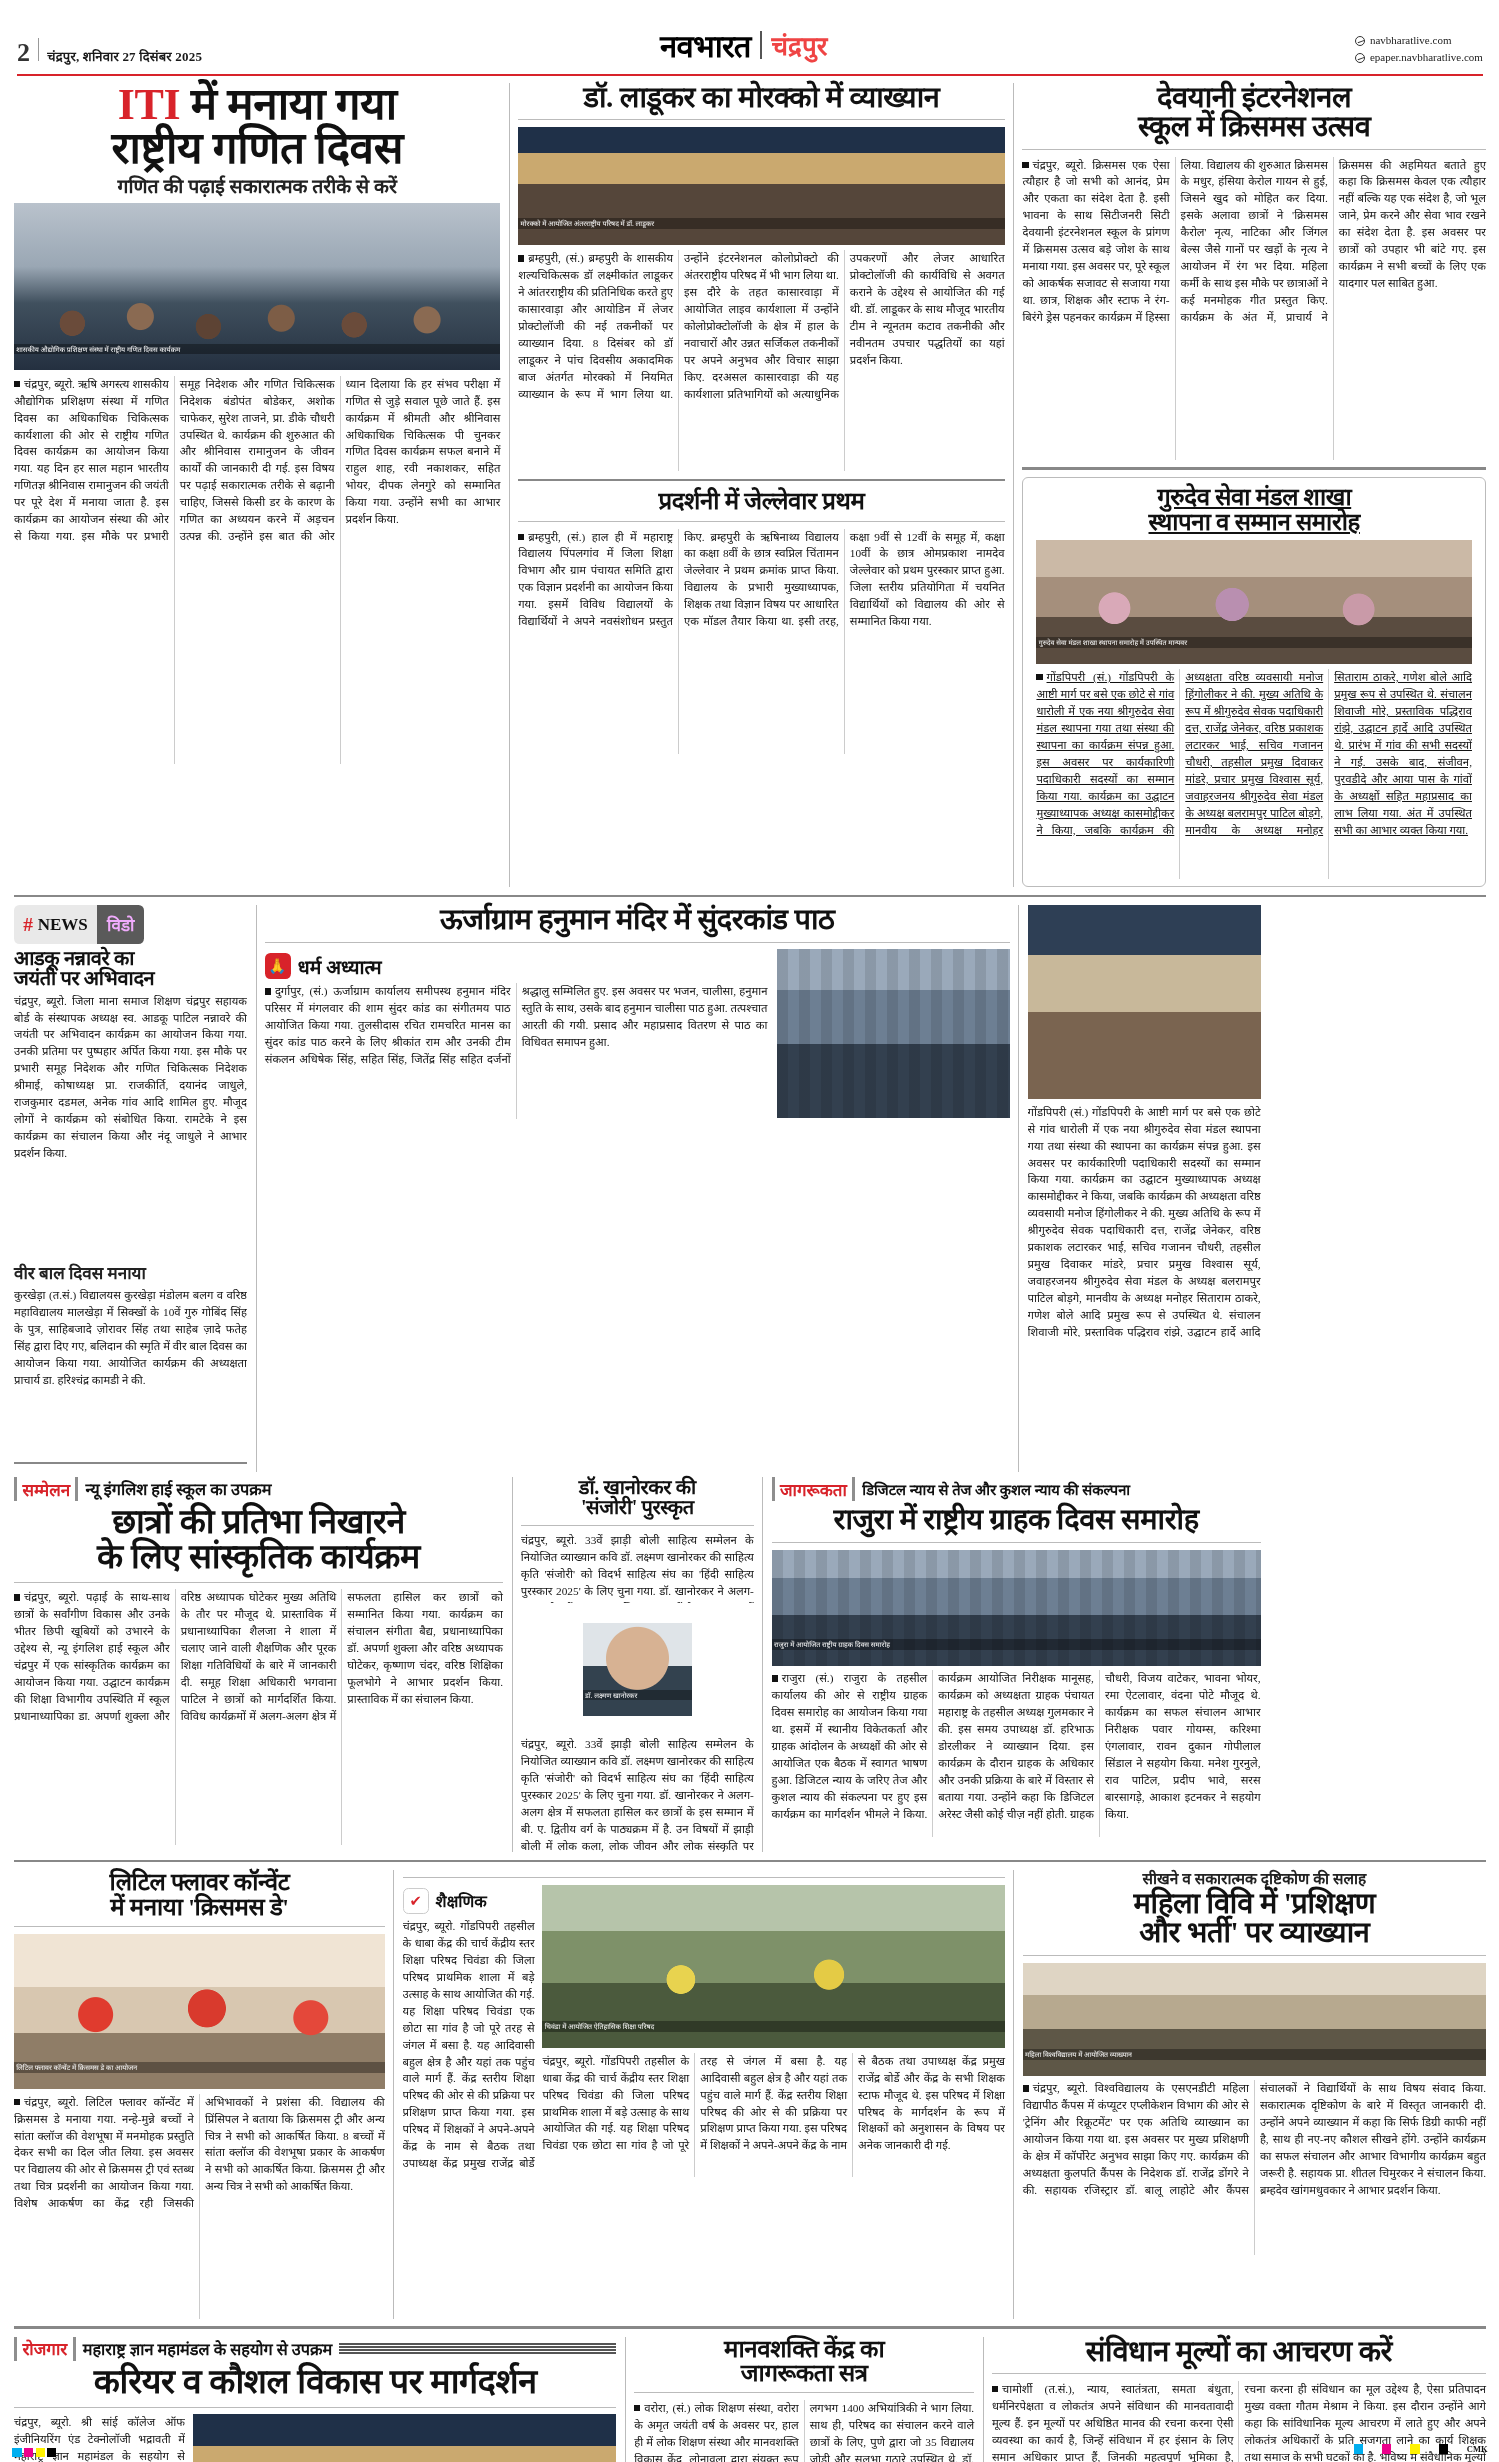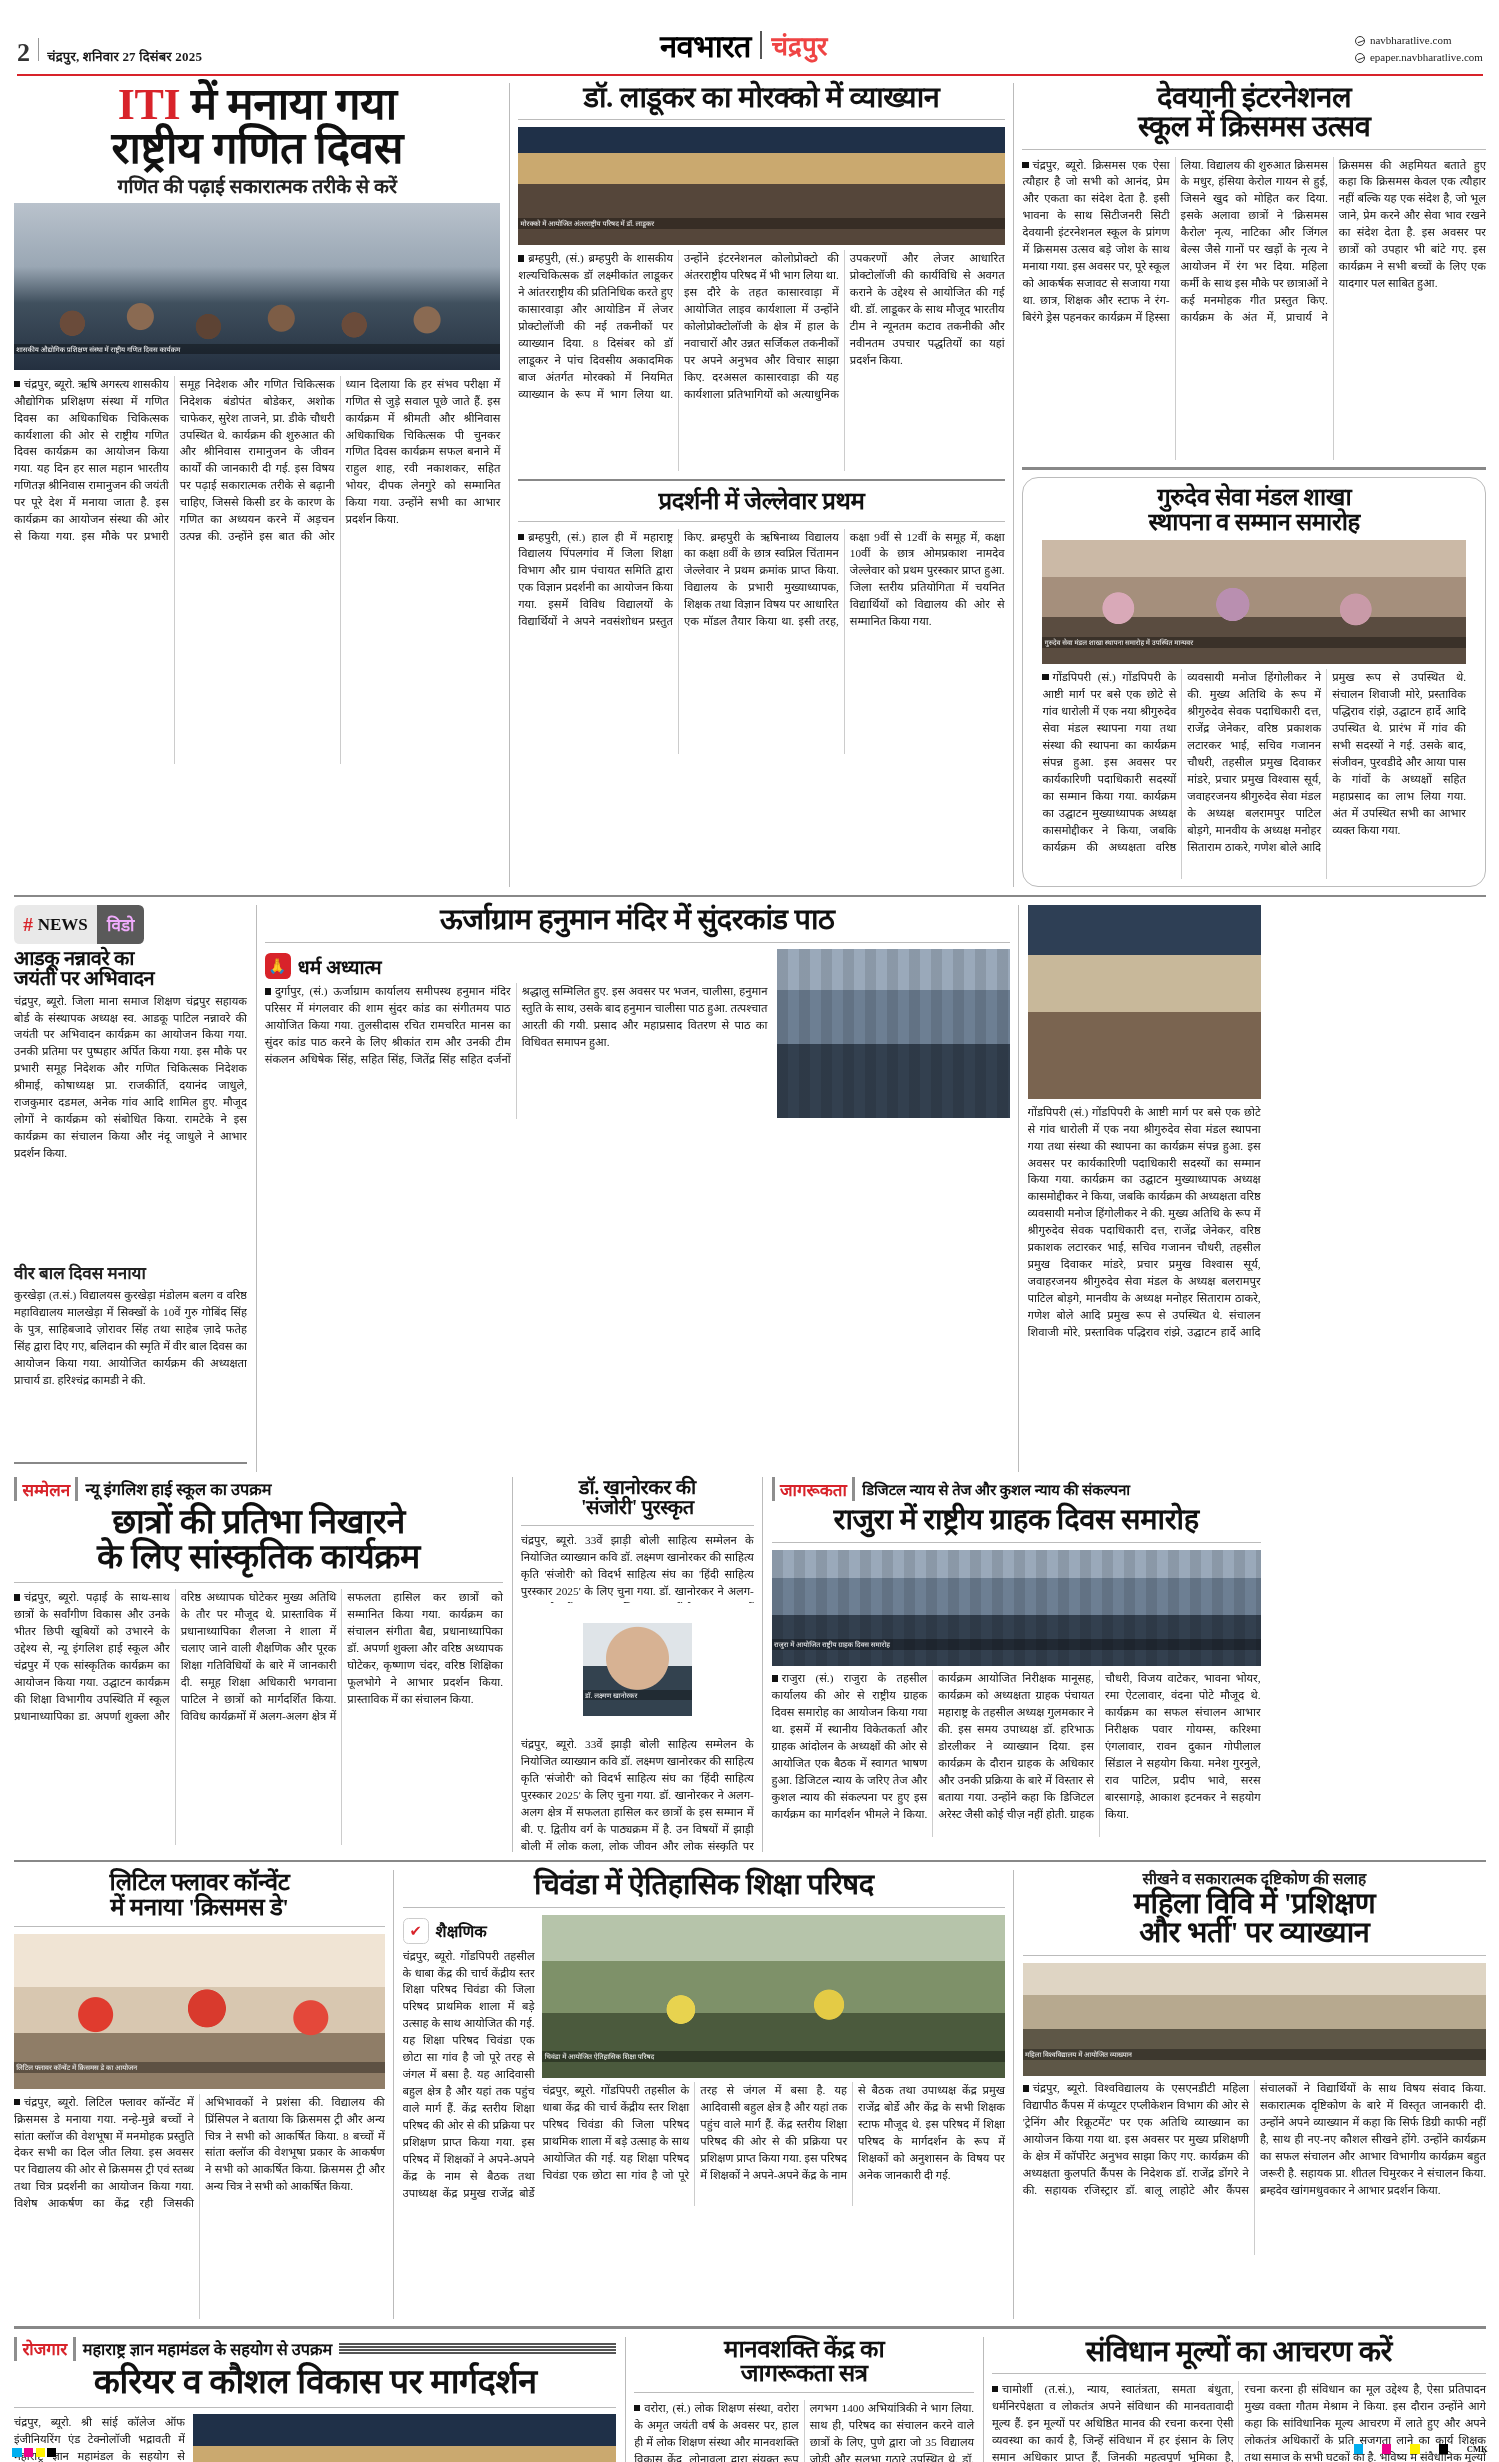--- a/index.html
+++ b/index.html
@@ -106,21 +106,21 @@
   .nb-hash { color:#d8232a; font-size:19.4px; font-weight:900; }
   .nb-b { background:#5a5a5a; color:#f0abfc; font-size:17px; padding:8px 10px; display:flex; align-items:center; }
 
   .catrow { display:flex; align-items:center; gap:7px; margin:3.1px 0 3.9px; }
   .cat-icon { width:26px; height:26px; border-radius:5.4px; display:flex; align-items:center; justify-content:center; font-size:14.7px; color:#fff; }
   .cat-dharm { background:#d8232a; }
   .cat-edu { background:#ffffff; border:0.8px solid #ccc; color:#d8232a; }
   .cat-label { font-size:19.4px; font-weight:900; }
 
   
-  .rbox { border:0.8px solid #bbb; border-radius:16px; padding:7px 19px; }
+  .rbox { border:0.8px solid #bbb; border-radius:6px; padding:7px 13px;text-decoration:underline; }
 
   .cmyk { position:absolute; right:12.4px; bottom:8px; display:flex; align-items:center; gap:19px; font-size:8.5px; font-weight:700; }
   .dot { width:9.3px; height:9.3px; }
   .cmykL { position:absolute; left:12.4px; bottom:4.7px; display:flex; gap:2.3px; }
 </style>
 </head>
 <body>
 
 <div class="page">
 
@@ -328,21 +328,20 @@
       <div class="body colset2" style="margin-top:4.7px;height:225px;">
         <span class="sq"></span><span>चंद्रपुर, ब्यूरो. लिटिल फ्लावर कॉन्वेंट में क्रिसमस डे मनाया गया. नन्हे-मुन्ने बच्चों ने सांता क्लॉज की वेशभूषा में मनमोहक प्रस्तुति देकर सभी का दिल जीत लिया. इस अवसर पर विद्यालय की ओर से क्रिसमस ट्री एवं स्तब्ध तथा चित्र प्रदर्शनी का आयोजन किया गया.
 विशेष आकर्षण का केंद्र रही जिसकी अभिभावकों ने प्रशंसा की. विद्यालय की प्रिंसिपल ने बताया कि क्रिसमस ट्री और अन्य चित्र ने सभी को आकर्षित किया.
 8 बच्चों में सांता क्लॉज की वेशभूषा प्रकार के आकर्षण ने सभी को आकर्षित किया. क्रिसमस ट्री और अन्य चित्र ने सभी को आकर्षित किया.</span>
       </div>
     </div>
 
     <div class="vline"></div>
 
     <div style="width:606px;">
-      <h1 class="hl hl-lg center">चिवंडा में ऐतिहासिक शिक्षा परिषद</h1>
       <div class="hline"></div>
       <div style="display:flex;gap:7.8px;">
         <div style="width:132px;">
           <div class="catrow">
             <span class="cat-icon cat-edu">✔</span>
             <span class="cat-label" style="font-size:16.3px;">शैक्षणिक</span>
           </div>
           <div class="body" style="height:256px;overflow:hidden;">चंद्रपुर, ब्यूरो. गोंडपिपरी तहसील के धाबा केंद्र की चार्च केंद्रीय स्तर शिक्षा परिषद चिवंडा की जिला परिषद प्राथमिक शाला में बड़े उत्साह के साथ आयोजित की गई. यह शिक्षा परिषद चिवंडा एक छोटा सा गांव है जो पूरे तरह से जंगल में बसा है. यह आदिवासी बहुल क्षेत्र है और यहां तक पहुंच वाले मार्ग हैं.
 केंद्र स्तरीय शिक्षा परिषद की ओर से की प्रक्रिया पर प्रशिक्षण प्राप्त किया गया. इस परिषद में शिक्षकों ने अपने-अपने केंद्र के नाम से बैठक तथा उपाध्यक्ष केंद्र प्रमुख राजेंद्र बोर्डे और केंद्र के सभी शिक्षक स्टाफ मौजूद थे. इस परिषद में शिक्षा परिषद के मार्गदर्शन के रूप में शिक्षकों को अनुशासन के विषय पर अनेक जानकारी दी गई.</div>
         </div>

